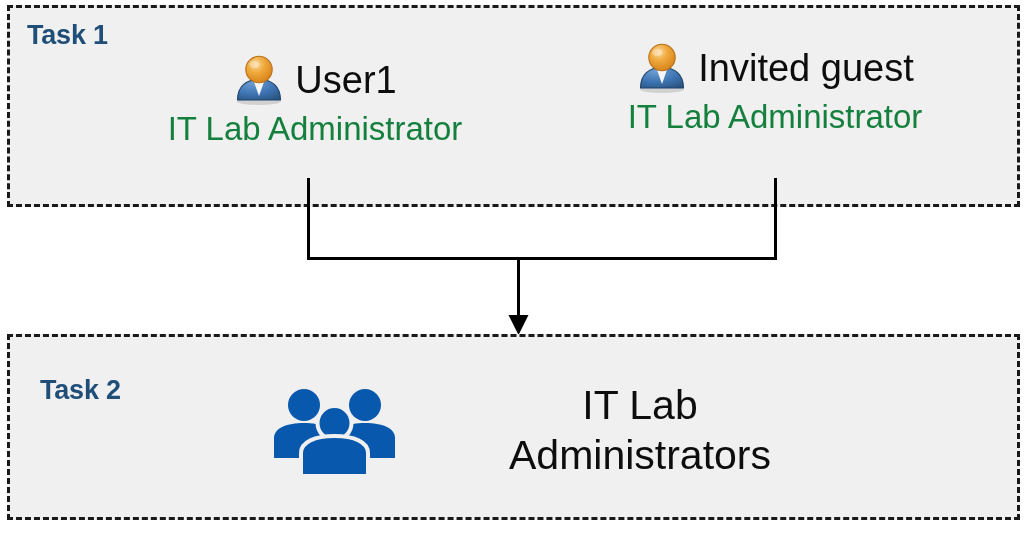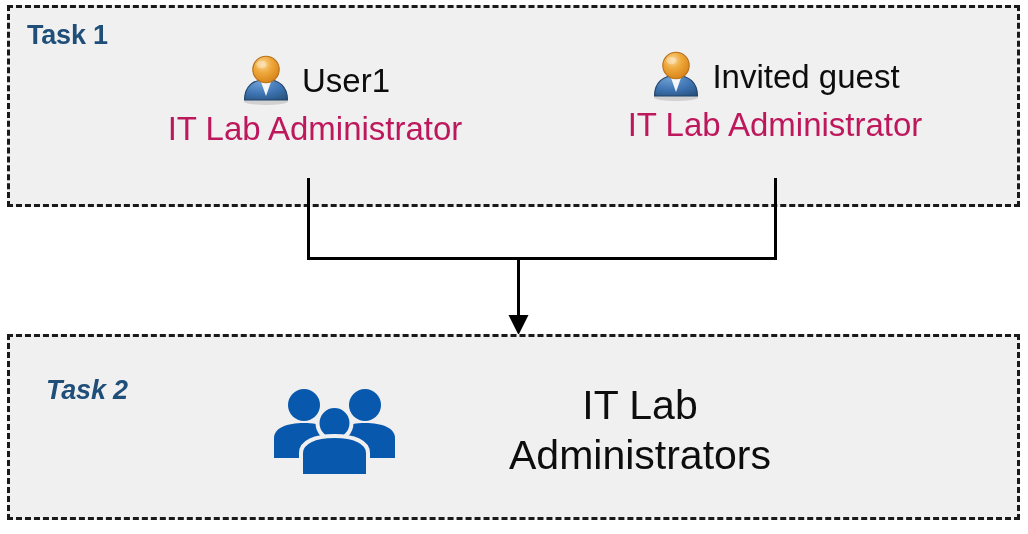--- a/index.html
+++ b/index.html
@@ -46,46 +46,46 @@
   
   .task-label {
     position: absolute;
     font-size: 27px;
     font-weight: bold;
     color: #1F4E79;
     letter-spacing: -0.2px;
     white-space: nowrap;
   }
   #task1-label { left: 27px; top: 20px; }
-  #task2-label { left: 46px; top: 375px; font-style: italic; }
+  #task2-label { left: 40px; top: 375px; }
 
   
   .person {
     position: absolute;
     text-align: center;
   }
   #person-user1  { left: 130px; top: 52px; width: 370px; }
-  #person-guest  { left: 570px; top: 48px; width: 410px; }
+  #person-guest  { left: 570px; top: 40px; width: 410px; }
 
   .person-top {
     display: flex;
     align-items: center;
     justify-content: center;
     gap: 10px;
     height: 56px;
   }
   .person-name {
-    font-size: 33px;
+    font-size: 38px;
     color: #0D0D0D;
     white-space: nowrap;
     line-height: 1;
   }
   .person-role {
     font-size: 33px;
-    color: #be185d;
+    color: #15803d;
     white-space: nowrap;
     line-height: 1;
     margin-top: 4px;
   }
 
   .user-icon { width: 52px; height: 52px; display: block; flex: none; }
 
   
   #group-block {
     position: absolute;

